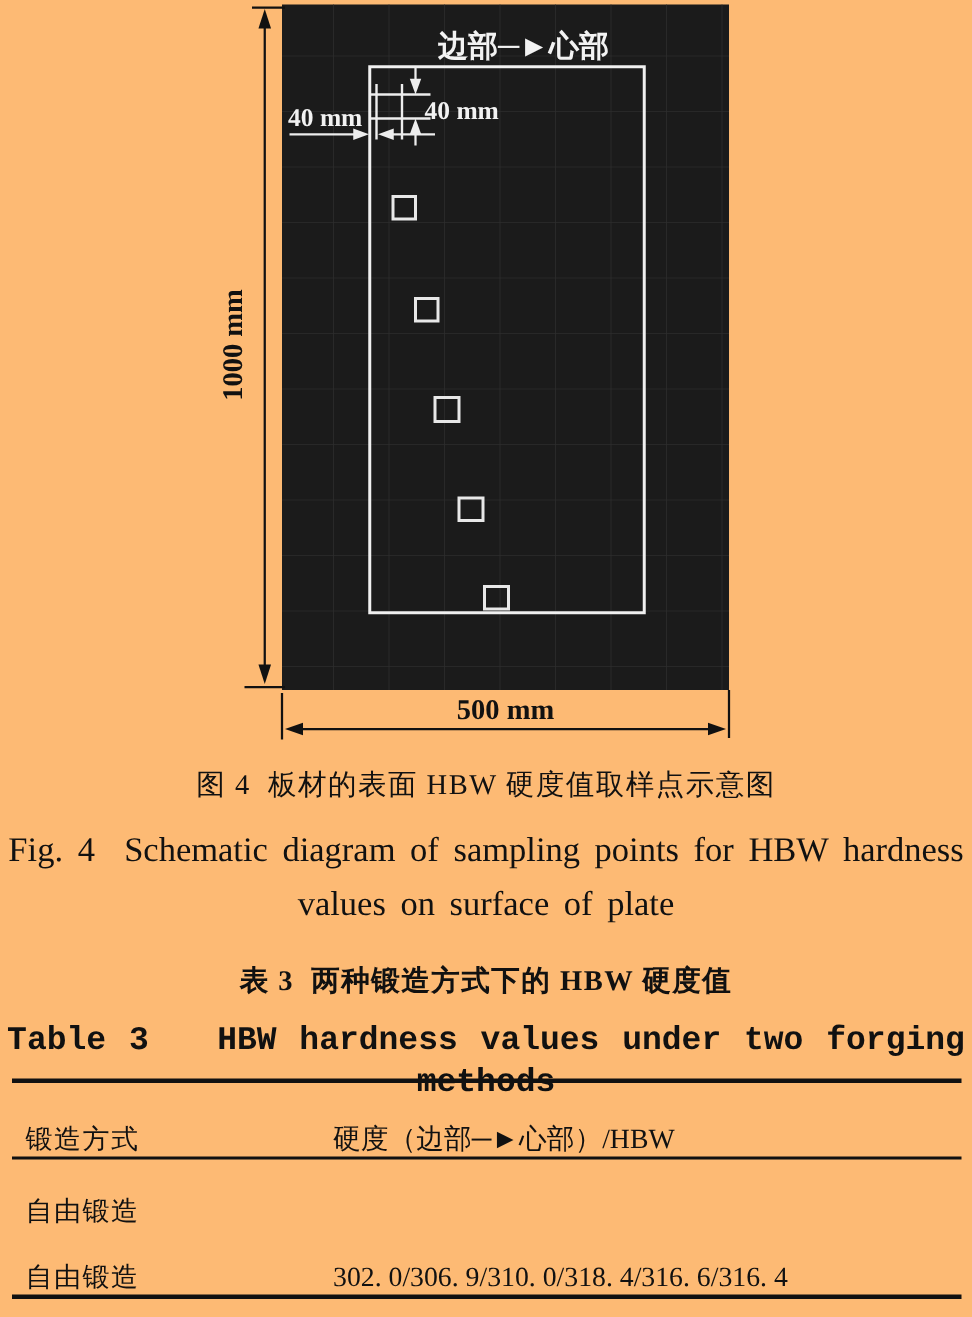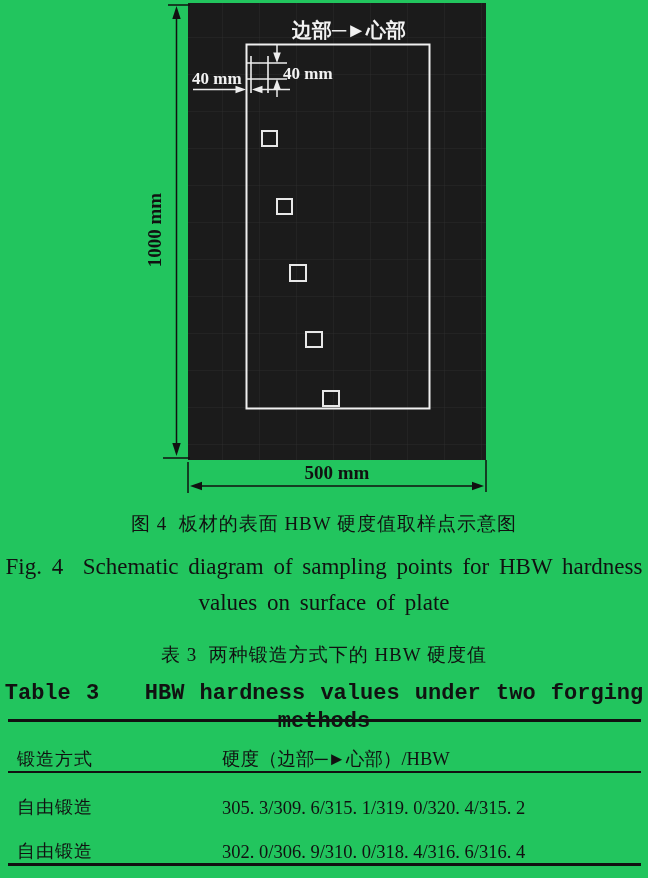--- a/index.html
+++ b/index.html
@@ -1,35 +1,35 @@
 <!DOCTYPE html>
 <html><head>
 <meta charset="utf-8">
 <style>
   html, body { margin:0; padding:0; }
   body {
     width:648px; height:878px; background:#ffffff;
     font-family:"Liberation Serif","DejaVu Serif",serif;
     color:#111111;
   }
-  .page { position:relative; width:648px; height:878px; overflow:hidden; background:#22c55e; }
+  .page { position:relative; width:648px; height:878px; overflow:hidden; background:#fdba74; }
   .abs { position:absolute; }
 
   
   #figure-svg { position:absolute; left:0; top:0; }
 
   .svg-dim-text { font-family:"Liberation Serif","DejaVu Serif",serif; font-weight:bold; fill:#111111; }
   .svg-white-text { font-family:"Liberation Serif","DejaVu Serif",serif; font-weight:bold; fill:#f2f2f2; }
 
   
   .caption { width:648px; text-align:center; white-space:pre-wrap; line-height:1.25; }
   .caption-zh   { top:512px; font-size:19px; letter-spacing:1px;text-align:center; }
   .caption-en-1 { top:553px; font-size:23px; word-spacing:4px; }
   .caption-en-2 { top:589px; font-size:23px; word-spacing:4px; }
-  .tabletitle-zh { top:643px; font-size:19px; font-weight:normal; letter-spacing:1px; }
+  .tabletitle-zh { top:643px; font-size:19px; font-weight:bold; letter-spacing:1px; }
   .tabletitle-en { top:680px; font-size:22px; font-weight:bold; word-spacing:2px;font-family:Liberation Mono, monospace; }
 
   
   .ptable { position:absolute; left:8px; top:719px; width:633px; }
   .rule-thick { height:3px; background:#111111; }
   .rule-thin  { height:2px; background:#111111; }
   .ptable-row { display:flex; align-items:flex-end; }
   .ptable-row.header { height:49px; }
   .ptable-row.body-1 { height:46px; }
   .ptable-row.body-2 { height:44px; }
@@ -115,21 +115,20 @@
 
   <div class="ptable">
     <div class="rule-thick"></div>
     <div class="ptable-row header">
       <div class="pt-col1">锻造方式</div>
       <div class="pt-col2">硬度（边部─►心部）/HBW</div>
     </div>
     <div class="rule-thin"></div>
     <div class="ptable-row body-1">
       <div class="pt-col1">自由锻造</div>
-      <div class="pt-col2">305. 3/309. 6/315. 1/319. 0/320. 4/315. 2</div>
     </div>
     <div class="ptable-row body-2">
       <div class="pt-col1">自由锻造</div>
       <div class="pt-col2">302. 0/306. 9/310. 0/318. 4/316. 6/316. 4</div>
     </div>
     <div class="rule-thick"></div>
   </div>
 
 </div>
 

